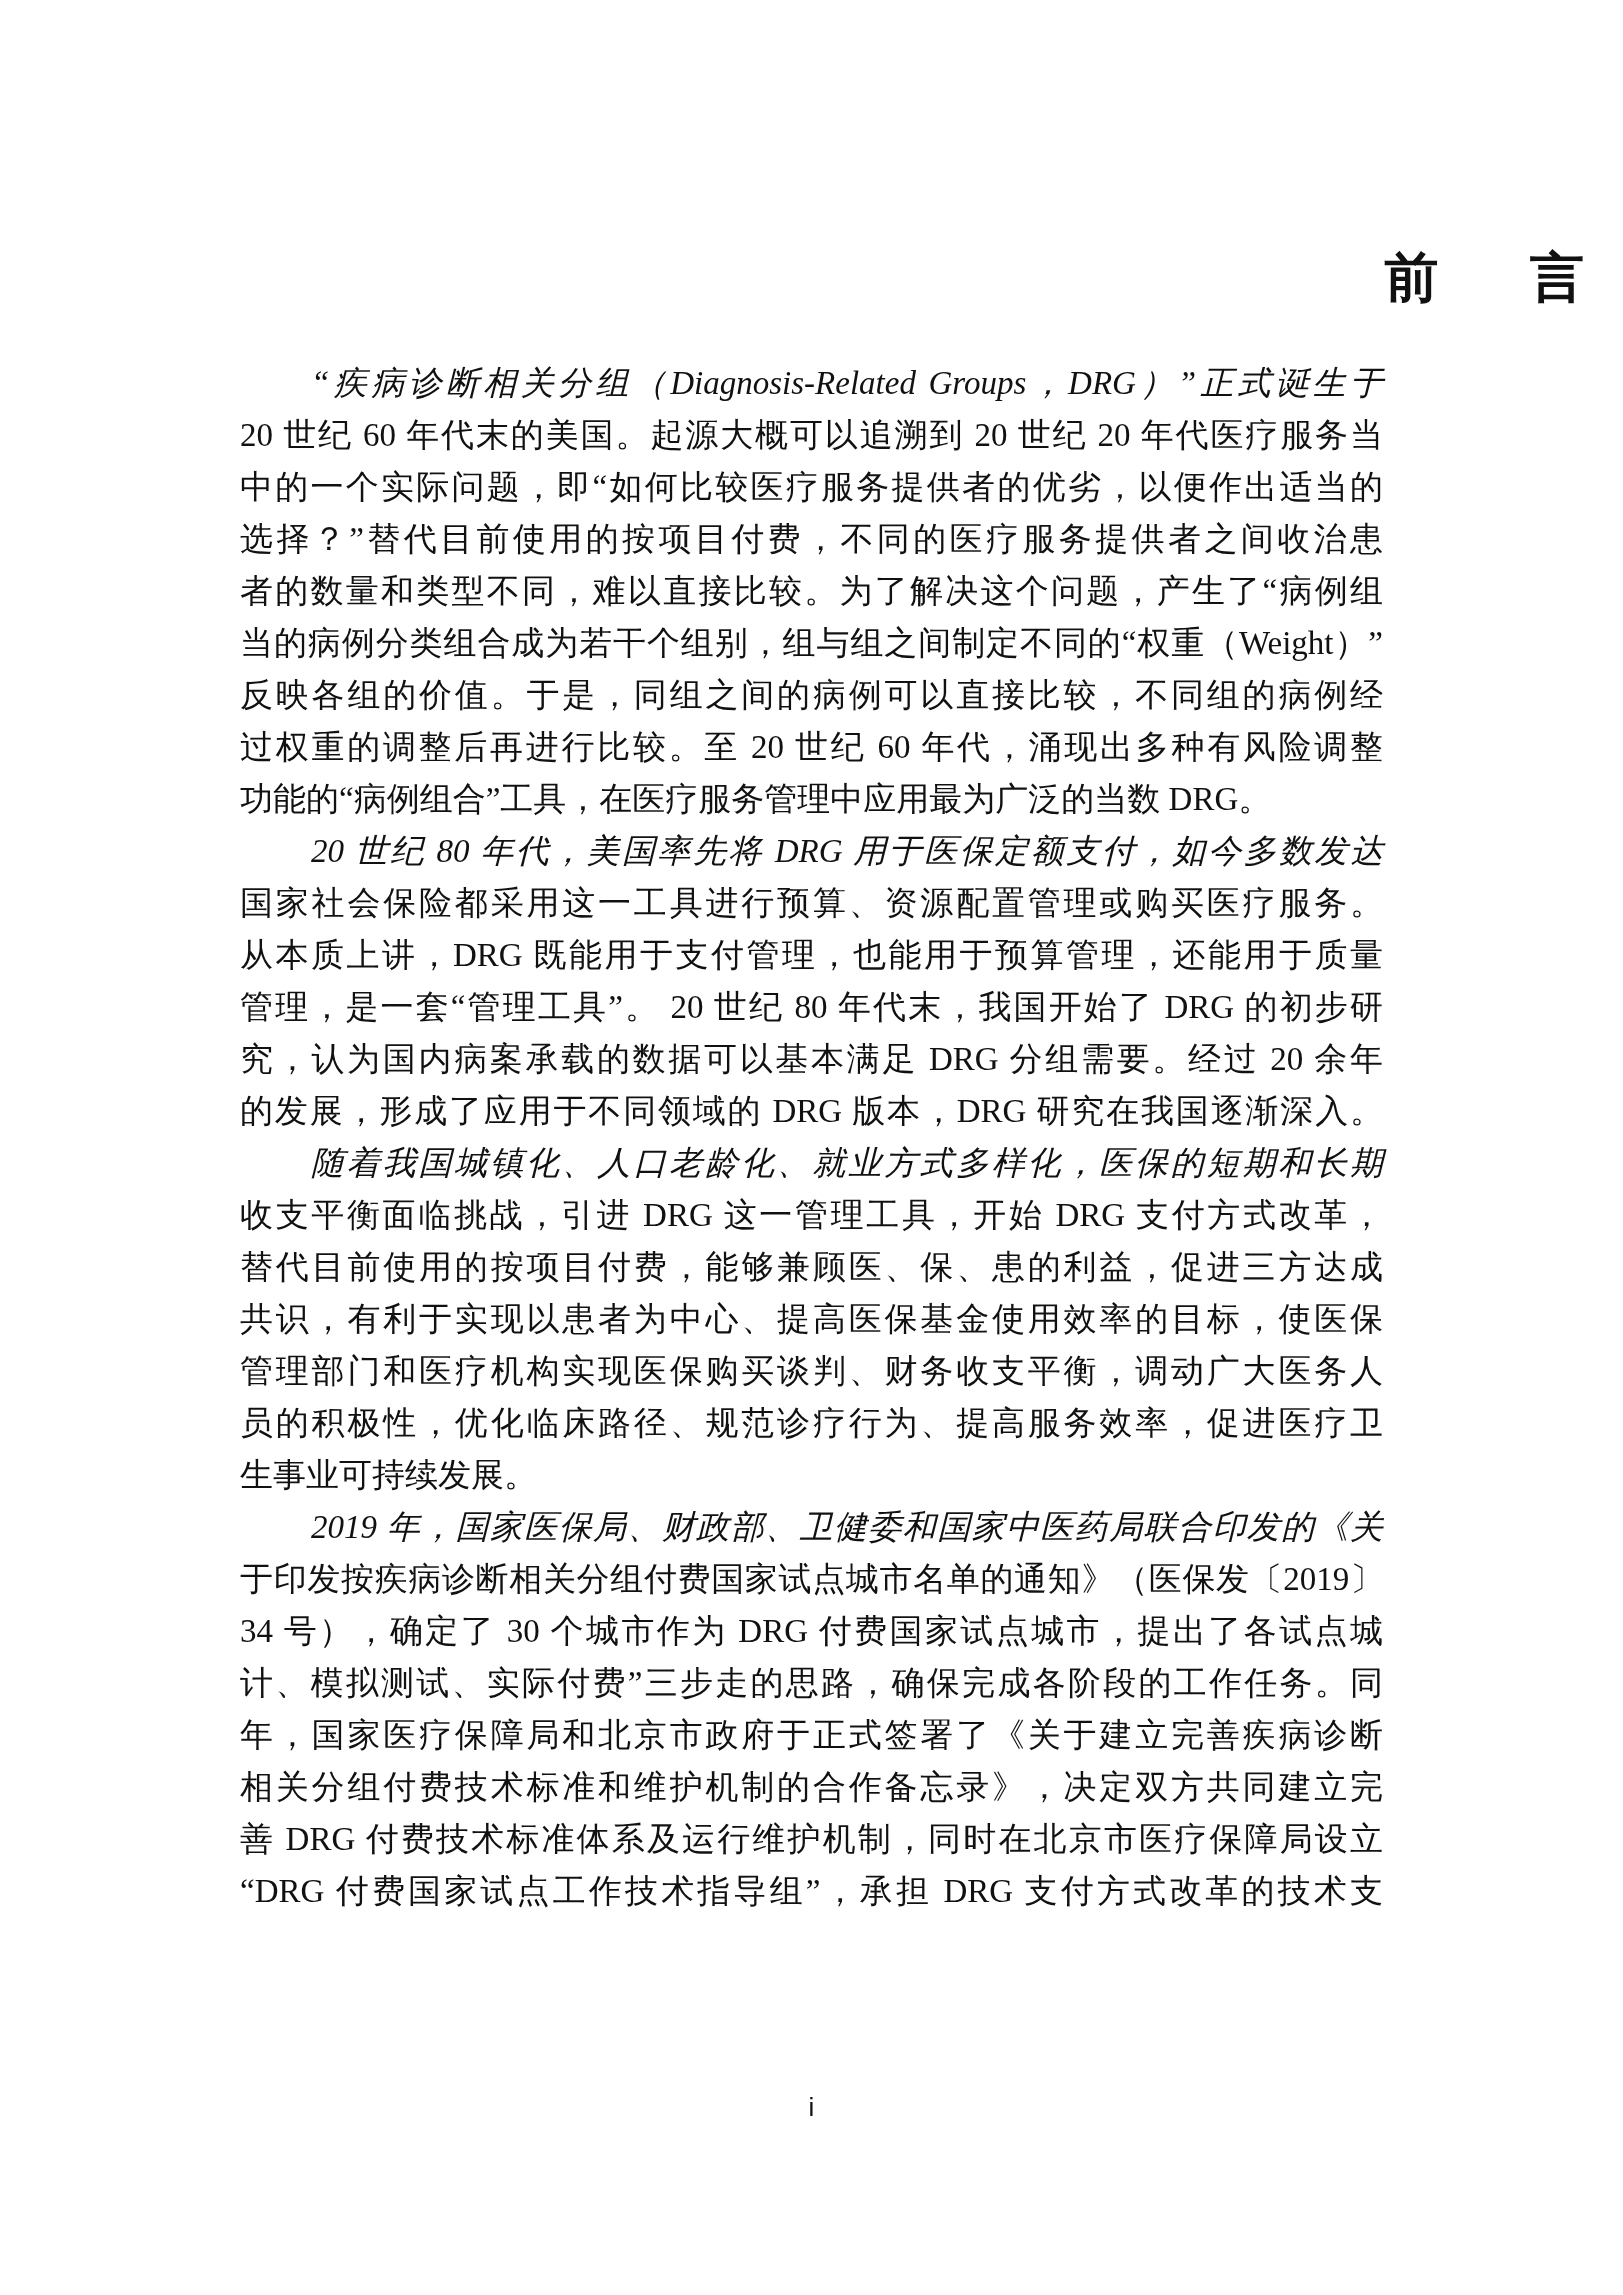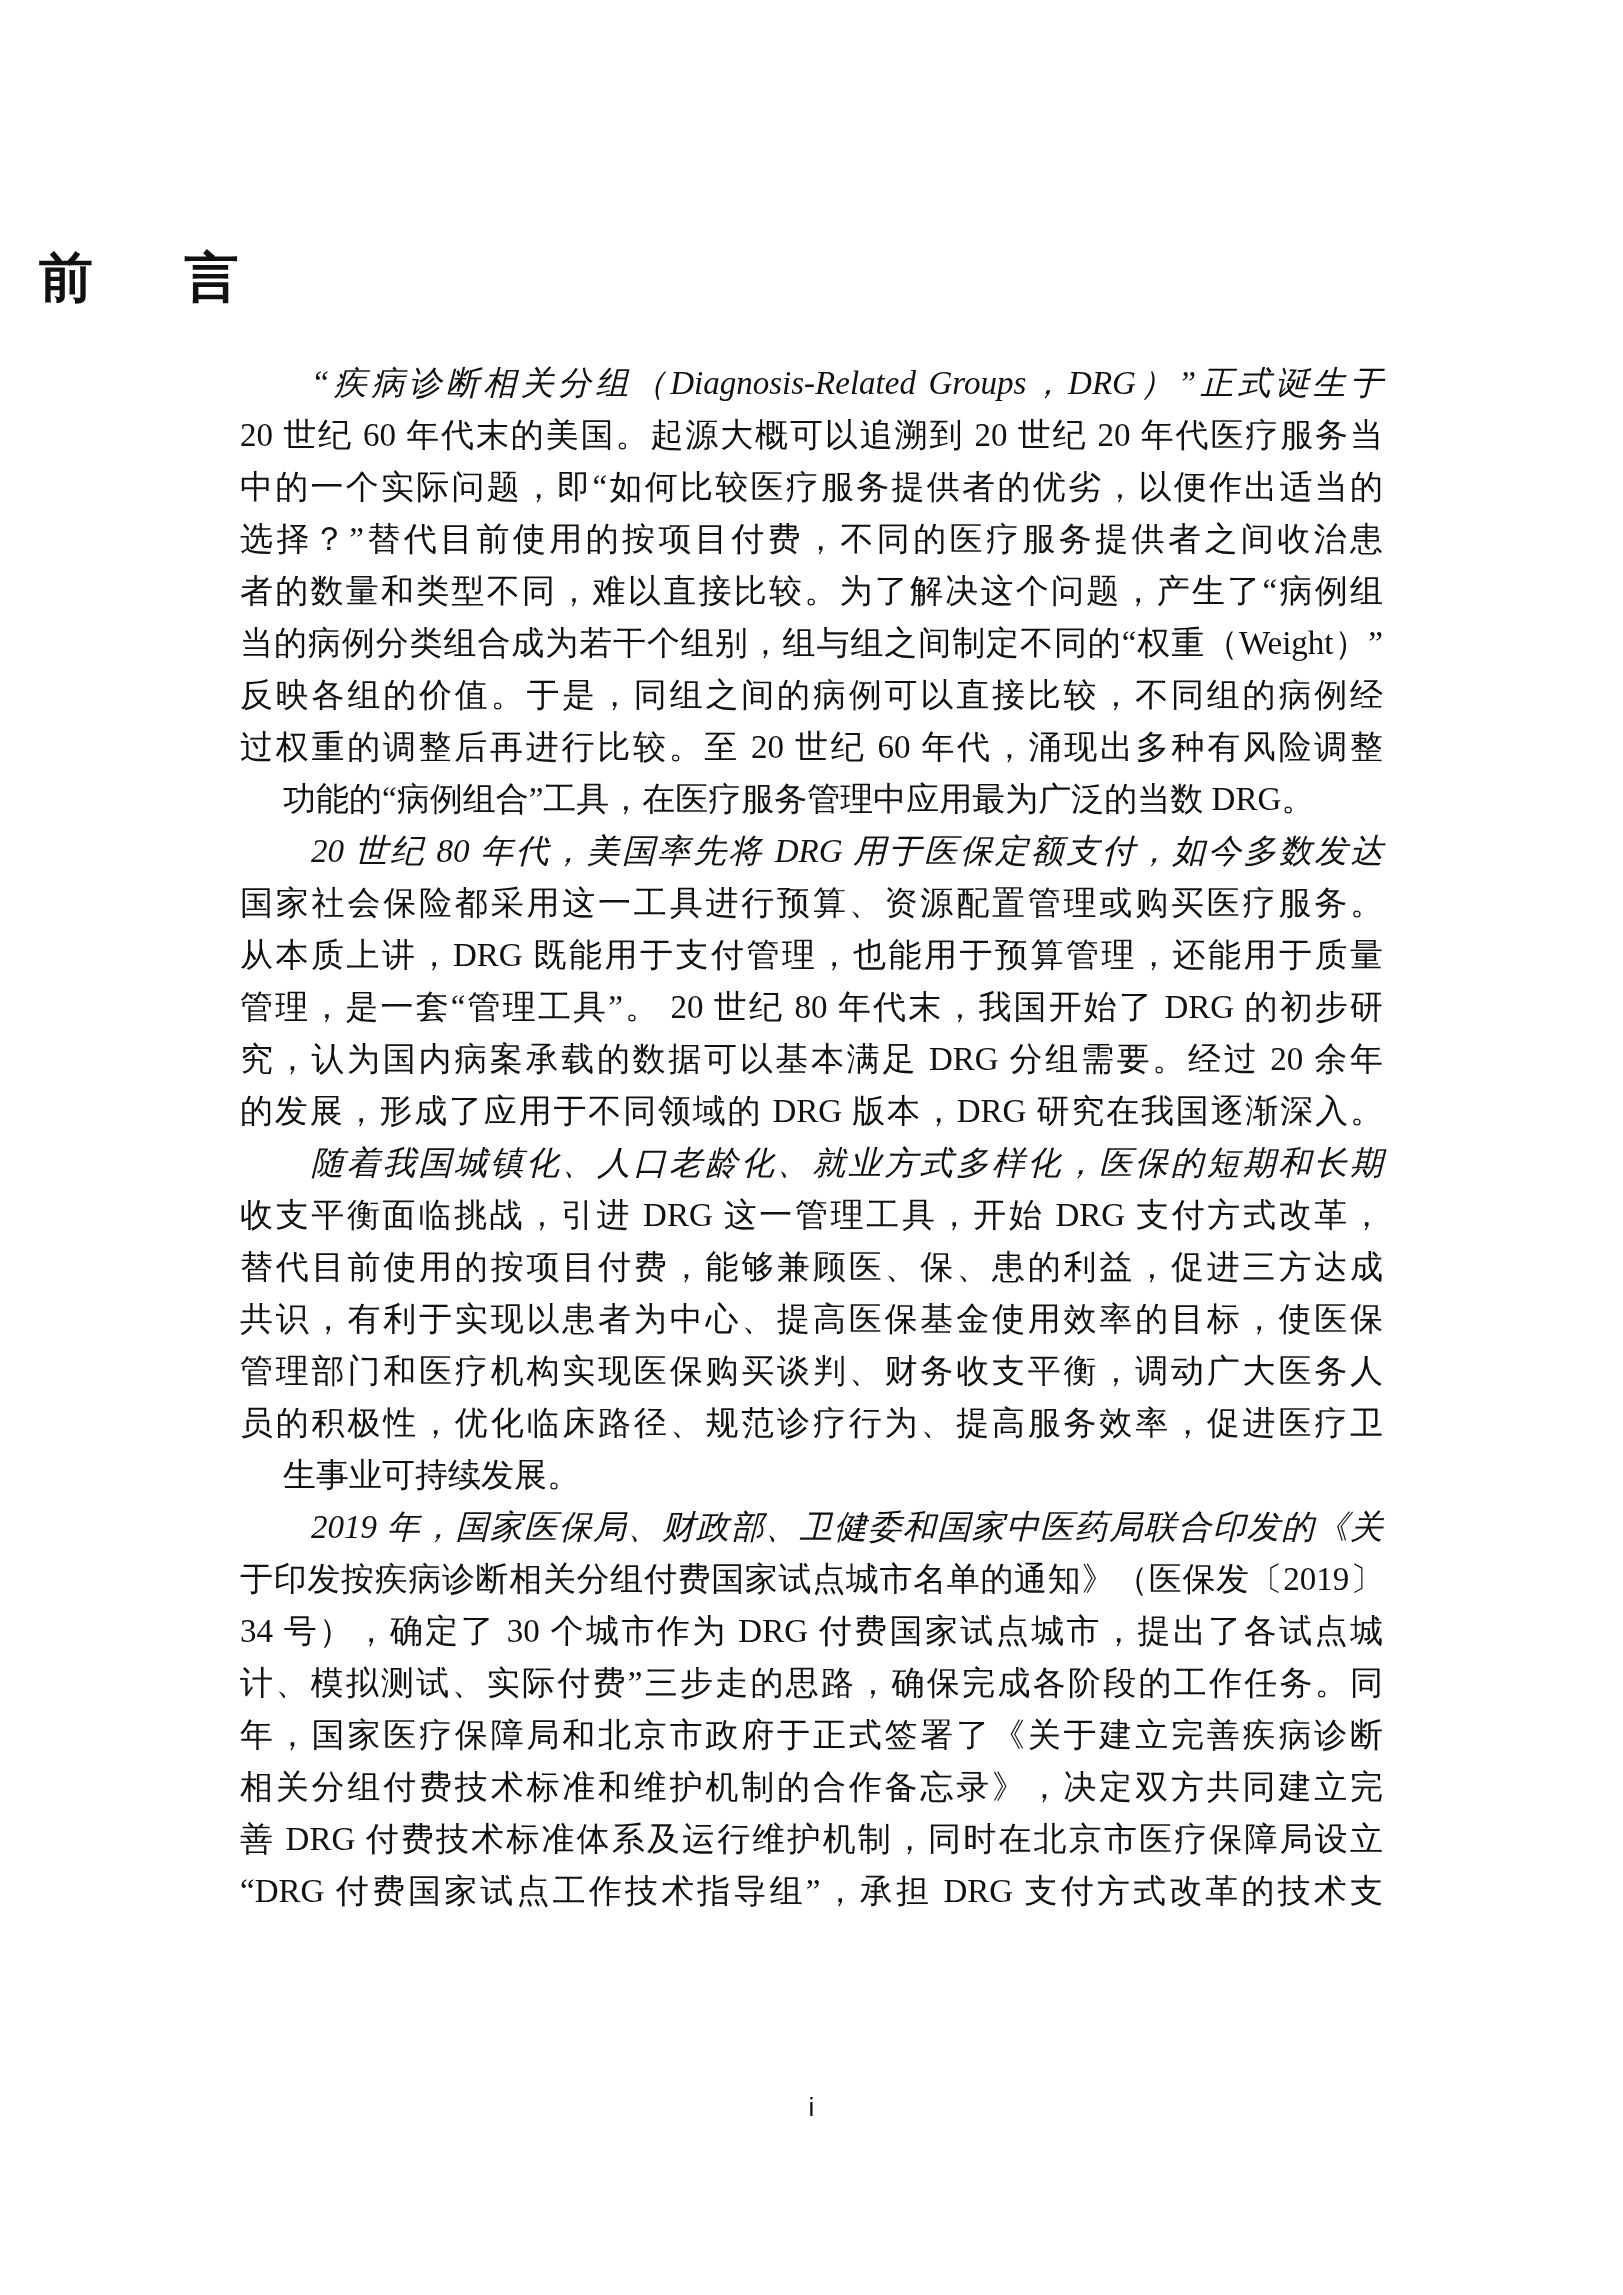--- a/index.html
+++ b/index.html
@@ -13,21 +13,21 @@
       position: relative;
       overflow: hidden;
       color: #111111;
       font-family: "Liberation Serif", "DejaVu Serif", serif;
     }
     .page-title {
       position: absolute;
       top: 208px;
       left: 0;
       width: 1623px;
-      text-align: left;
+      text-align: right;
       font-size: 54px;
       font-weight: bold;
       line-height: 68px;
       letter-spacing: 39px;
       padding-left: 39px;
       box-sizing: border-box;
     }
     .body-text {
       position: absolute;
       left: 240px;
@@ -43,21 +43,20 @@
       text-align: justify;
       text-align-last: justify;
       overflow: visible;
     }
     .line.indent {
       padding-left: 71px;
       font-style: italic;
     }
     .line.last {
       text-align-last: left;
-      margin-left: 43px;
     }
     .page-number {
       position: absolute;
       top: 2091px;
       left: 0;
       width: 1623px;
       text-align: center;
       font-size: 26px;
       line-height: 33px;
       font-family: "Liberation Sans", "DejaVu Sans", sans-serif;

